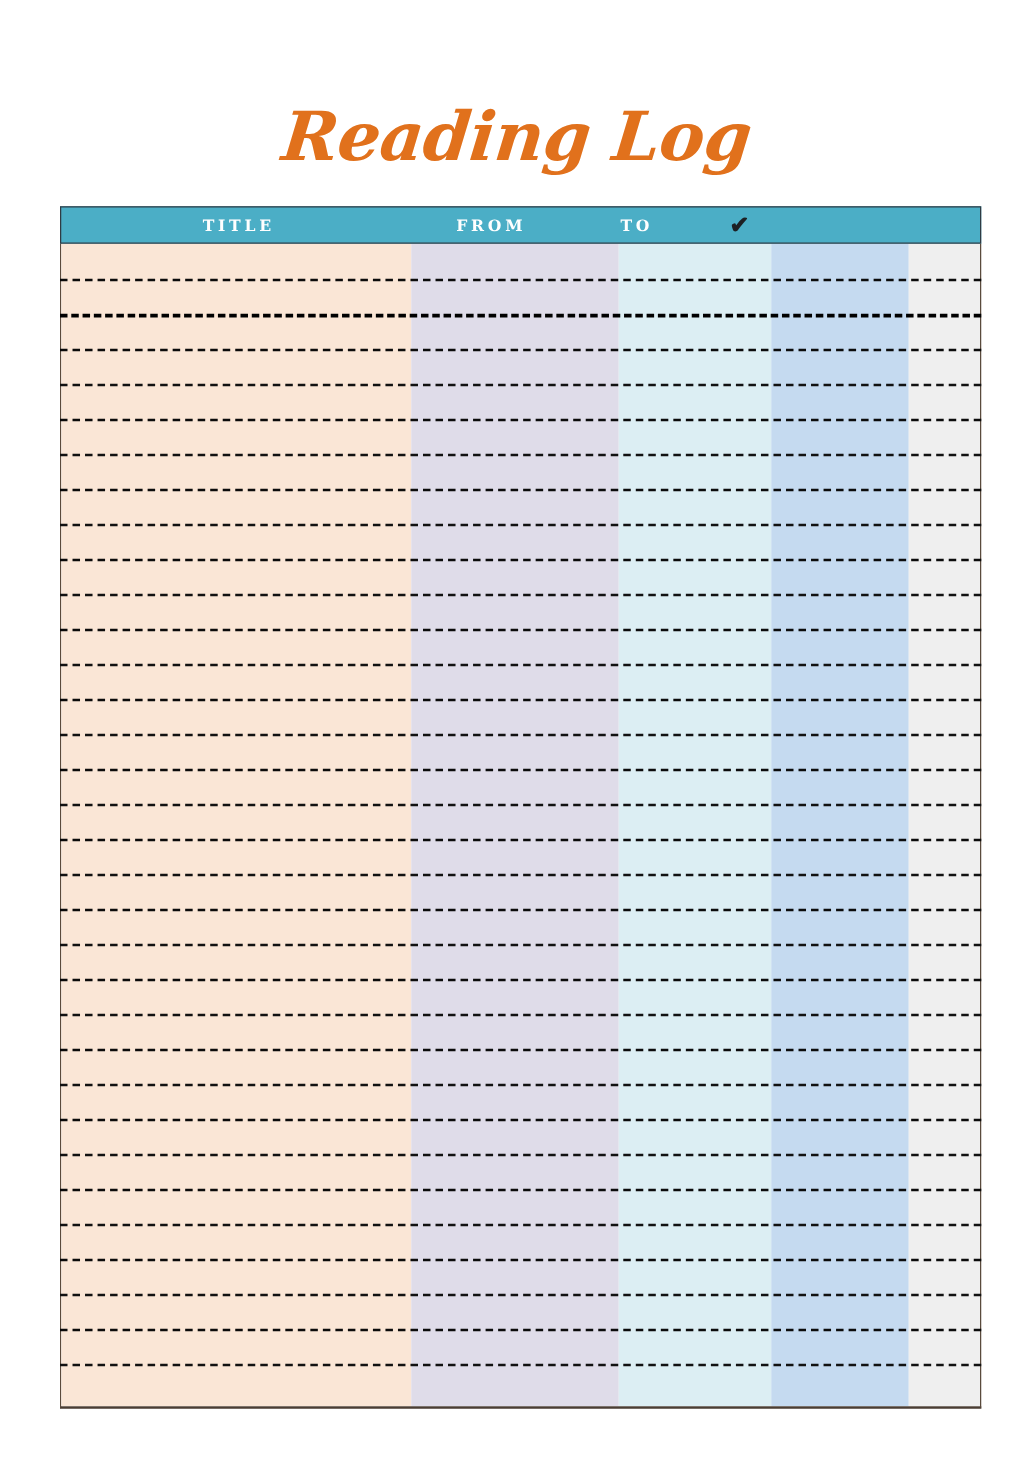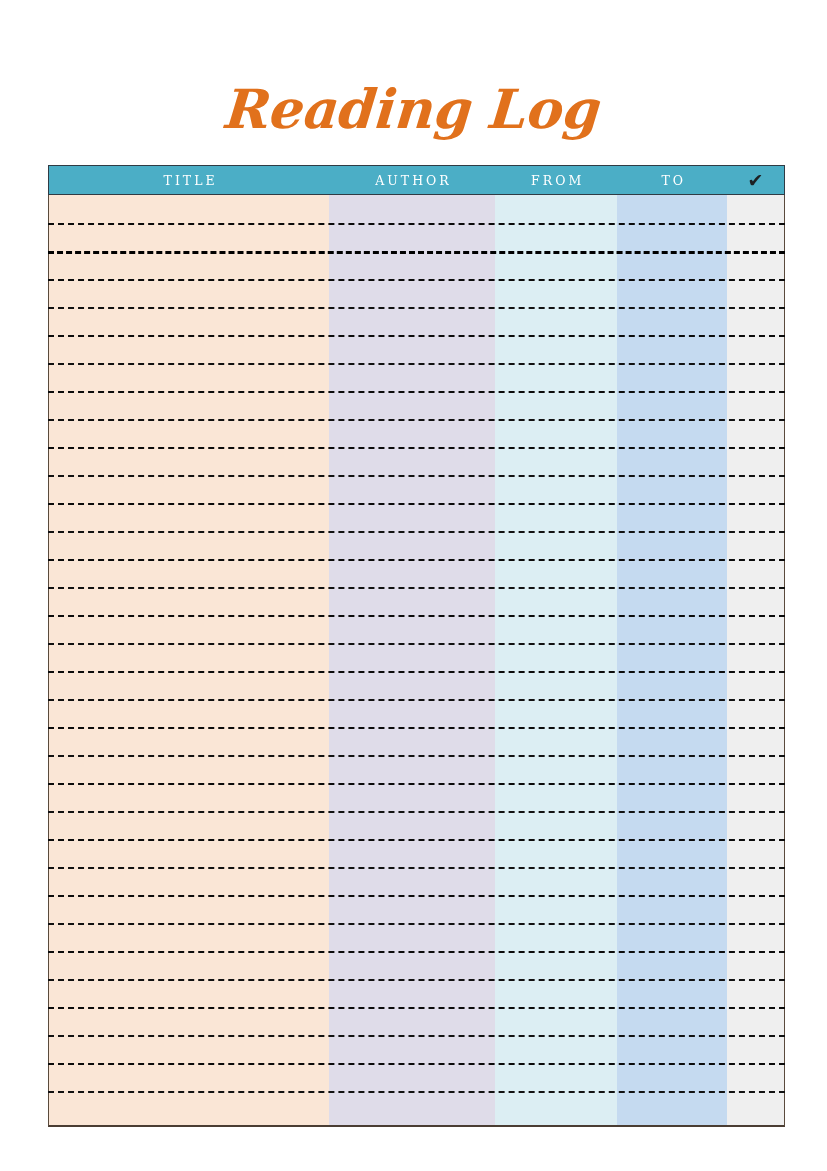--- a/index.html
+++ b/index.html
@@ -58,21 +58,21 @@
   }
   .hcell {
     height: 30px;
     display: flex;
     align-items: center;
     justify-content: center;
     box-sizing: border-box;
     color: #ffffff;
     font-family: "DejaVu Serif", serif;
     font-size: 12.5px;
-    font-weight: 400;
+    font-weight: 700;
     letter-spacing: 3px;
     text-indent: 3px;
     white-space: nowrap;
     text-align: center;
   }
   .hcell.check {
     color: #1d2023;
     font-size: 19px;
     letter-spacing: 0;
     text-indent: 0;
@@ -123,21 +123,20 @@
 </style>
 </head>
 <body>
 
 <div id="page-title">Reading Log</div>
 
 <div id="log-table">
 
   <div id="table-header" style="background: rgb(75, 174, 198); border-color: rgb(47, 59, 68);">
     <div class="hcell" style="width: 281px;">TITLE</div>
-    <div class="hcell" style="width: 166px;">AUTHOR</div>
     <div class="hcell" style="width: 123px;">FROM</div>
     <div class="hcell" style="width: 110px;">TO</div>
     <div class="hcell check" style="width: 57px;">✔</div>
   </div>
 
   <div id="table-body">
     <div class="colband" style="width: 281px; background: rgb(250, 230, 214);"></div>
     <div class="colband" style="width: 166px; background: rgb(223, 220, 233);"></div>
     <div class="colband" style="width: 123px; background: rgb(220, 238, 243);"></div>
     <div class="colband" style="width: 110px; background: rgb(197, 218, 240);"></div>

